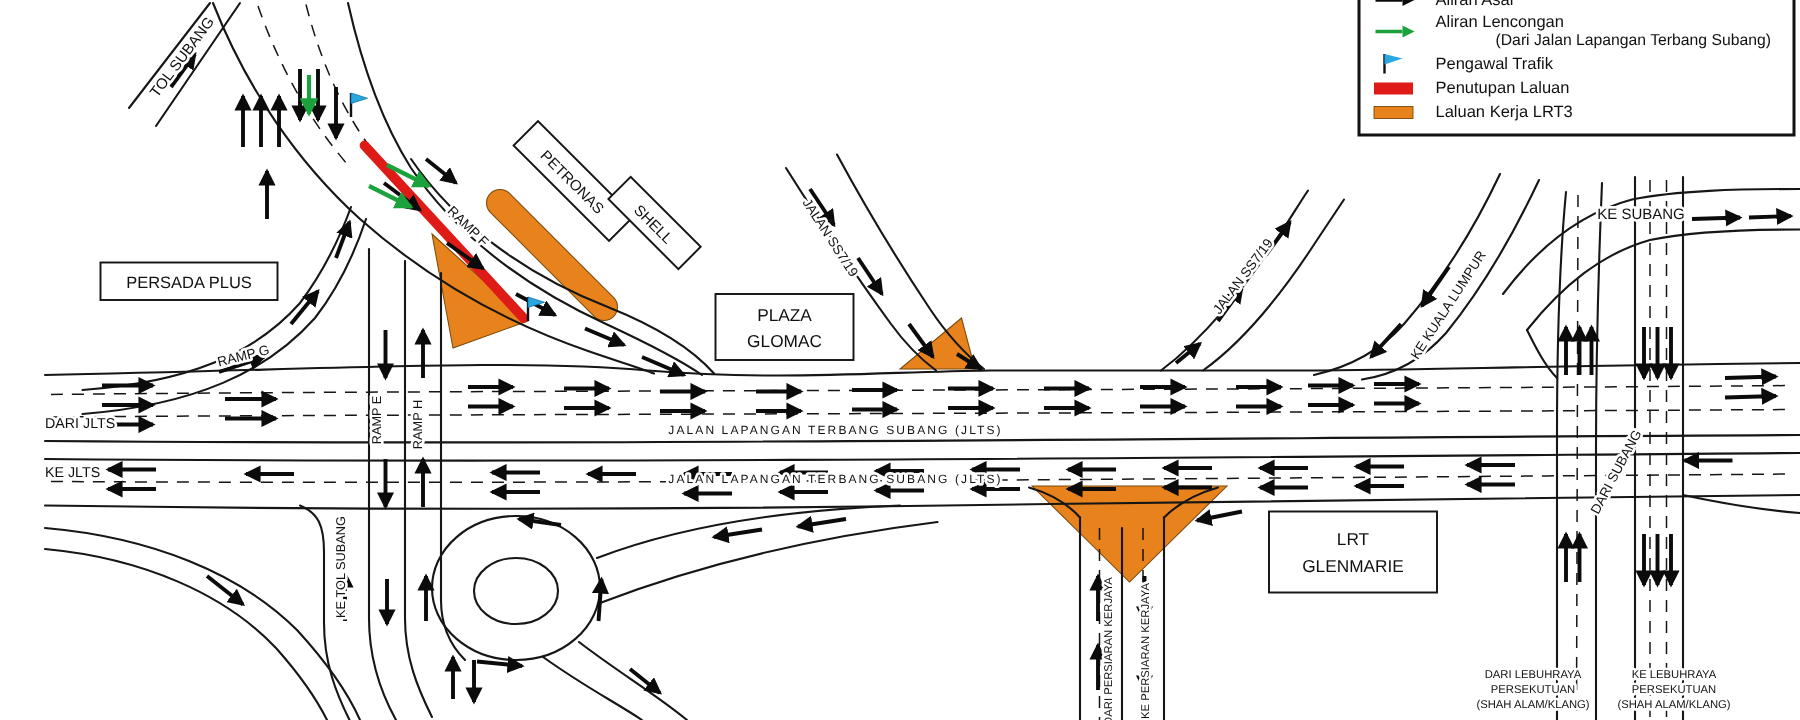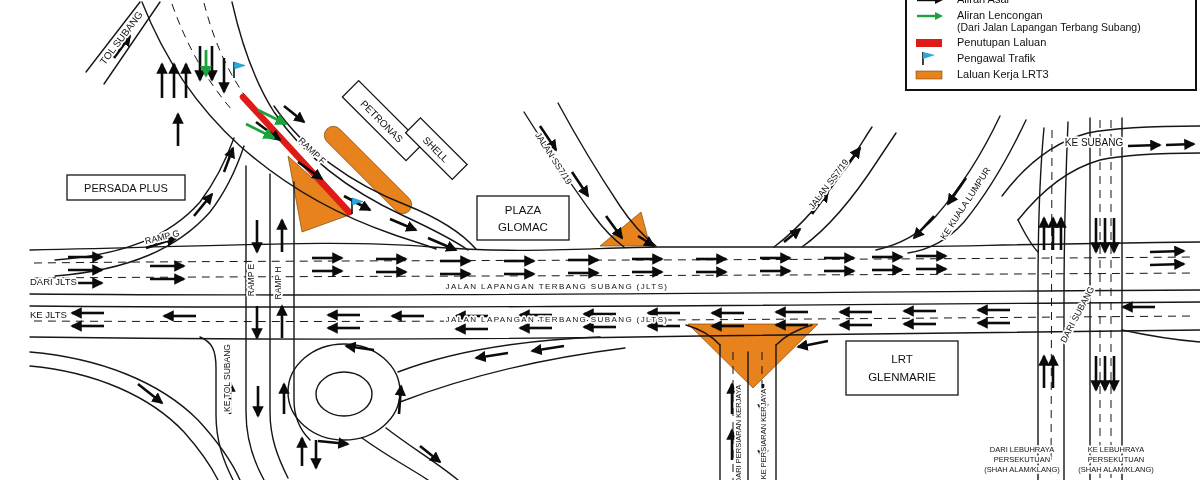--- a/index.html
+++ b/index.html
@@ -11,23 +11,23 @@
   .arr{stroke:#0b0b0b;stroke-width:2.6;marker-end:url(#mA);}
   .arrg{stroke:var(--c-green,#1CA23C);stroke-width:2.8;marker-end:url(#mG);}
   .halo{paint-order:stroke;stroke:#fff;stroke-width:3.5px;stroke-linejoin:round;}
   .box{fill:#fff;stroke:#161616;stroke-width:1.3;}
   .work{fill:var(--c-orange,#E8821D);stroke:#7a4a0c;stroke-width:0.7;}
   .pole{stroke:#111;stroke-width:1.6;}
   .flag{fill:var(--c-blue,#29A8E0);stroke:#0d6fa0;stroke-width:0.5;}
   
   #legend{position:absolute;top:-14px;right:3px;width:292px;background:#fff;
           border:2px solid #111;padding:2px 8px 8px 8px;box-sizing:border-box;z-index:5;}
-  .lrow{display:flex;align-items:flex-start;gap:8px;margin-top:3px;font-size:11px;color:#111;line-height:12px;}
+  .lrow{display:flex;align-items:center;gap:8px;margin-top:3px;font-size:11px;color:#111;line-height:12px;}
   .lsym{flex:0 0 34px;display:flex;justify-content:flex-start;align-items:center;height:13px;}
-  .lsub{font-size:10.5px;}
+  .lsub{font-size:10.5px;margin-left:40px;}
 </style>
 </head>
 <body>
 
 <div id="stage">
 
 <svg width="1200" height="480" viewBox="0 0 1200 480">
   <defs>
     <marker id="mA" viewBox="0 0 10 10" refX="8.5" refY="5" markerWidth="4.4" markerHeight="4.4" orient="auto-start-reverse">
       <path d="M0,0 L10,5 L0,10 z" fill="#0b0b0b"></path>
@@ -332,38 +332,38 @@
             <polygon points="20,2 28,6 20,10" style="fill:var(--c-green,#1CA23C)"></polygon>
           </svg>
     </span>
     <span>
       <span>Aliran Lencongan</span><br>
       <span class="lsub">(Dari Jalan Lapangan Terbang Subang)</span>
     </span>
   </div>
   <div class="lrow">
     <span class="lsym">
-      <svg width="30" height="12">
-            <rect x="1" y="2" width="26" height="8" style="fill:var(--c-red,#DE1B16)"></rect>
-          </svg>
-    </span>
-    <span>Penutupan Laluan</span>
-  </div>
-  <div class="lrow">
-    <span class="lsym">
       <svg width="30" height="15">
             <line x1="8" y1="1" x2="8" y2="14" stroke="#111" stroke-width="1.6"></line>
             <polygon points="8,1 20,4 8,8" style="fill:var(--c-blue,#29A8E0)"></polygon>
           </svg>
     </span>
     <span>Pengawal Trafik</span>
   </div>
   <div class="lrow">
     <span class="lsym">
       <svg width="30" height="12">
+            <rect x="1" y="2" width="26" height="8" style="fill:var(--c-red,#DE1B16)"></rect>
+          </svg>
+    </span>
+    <span>Penutupan Laluan</span>
+  </div>
+  <div class="lrow">
+    <span class="lsym">
+      <svg width="30" height="12">
             <rect x="1" y="2" width="26" height="8" style="fill:var(--c-orange,#E8821D)" stroke="#7a4a0c" stroke-width="0.6"></rect>
           </svg>
     </span>
     <span>Laluan Kerja LRT3</span>
   </div>
 </div>
 
 </div>
 
 </body></html>

